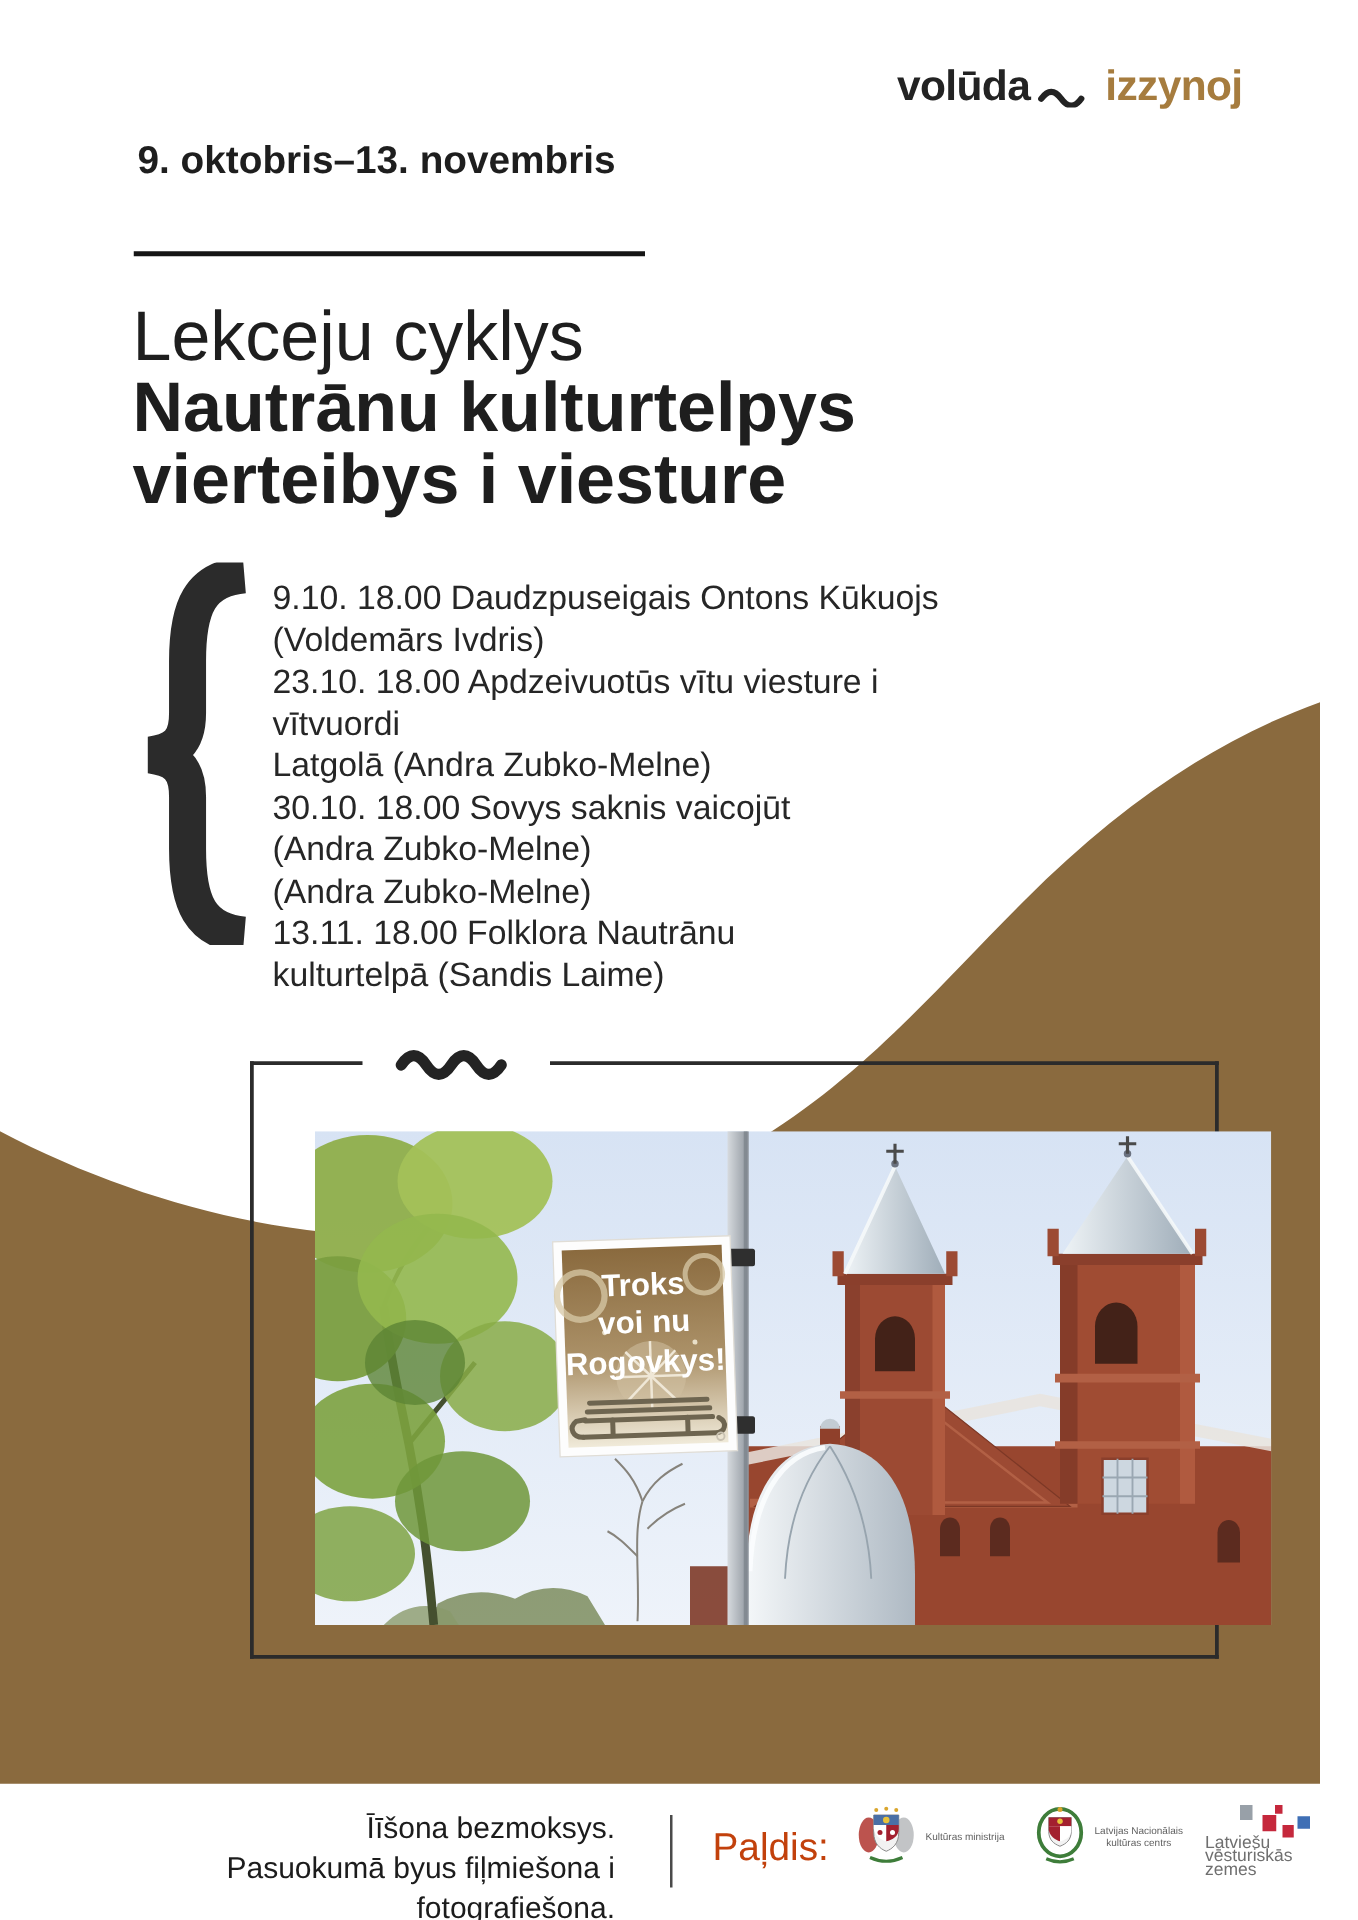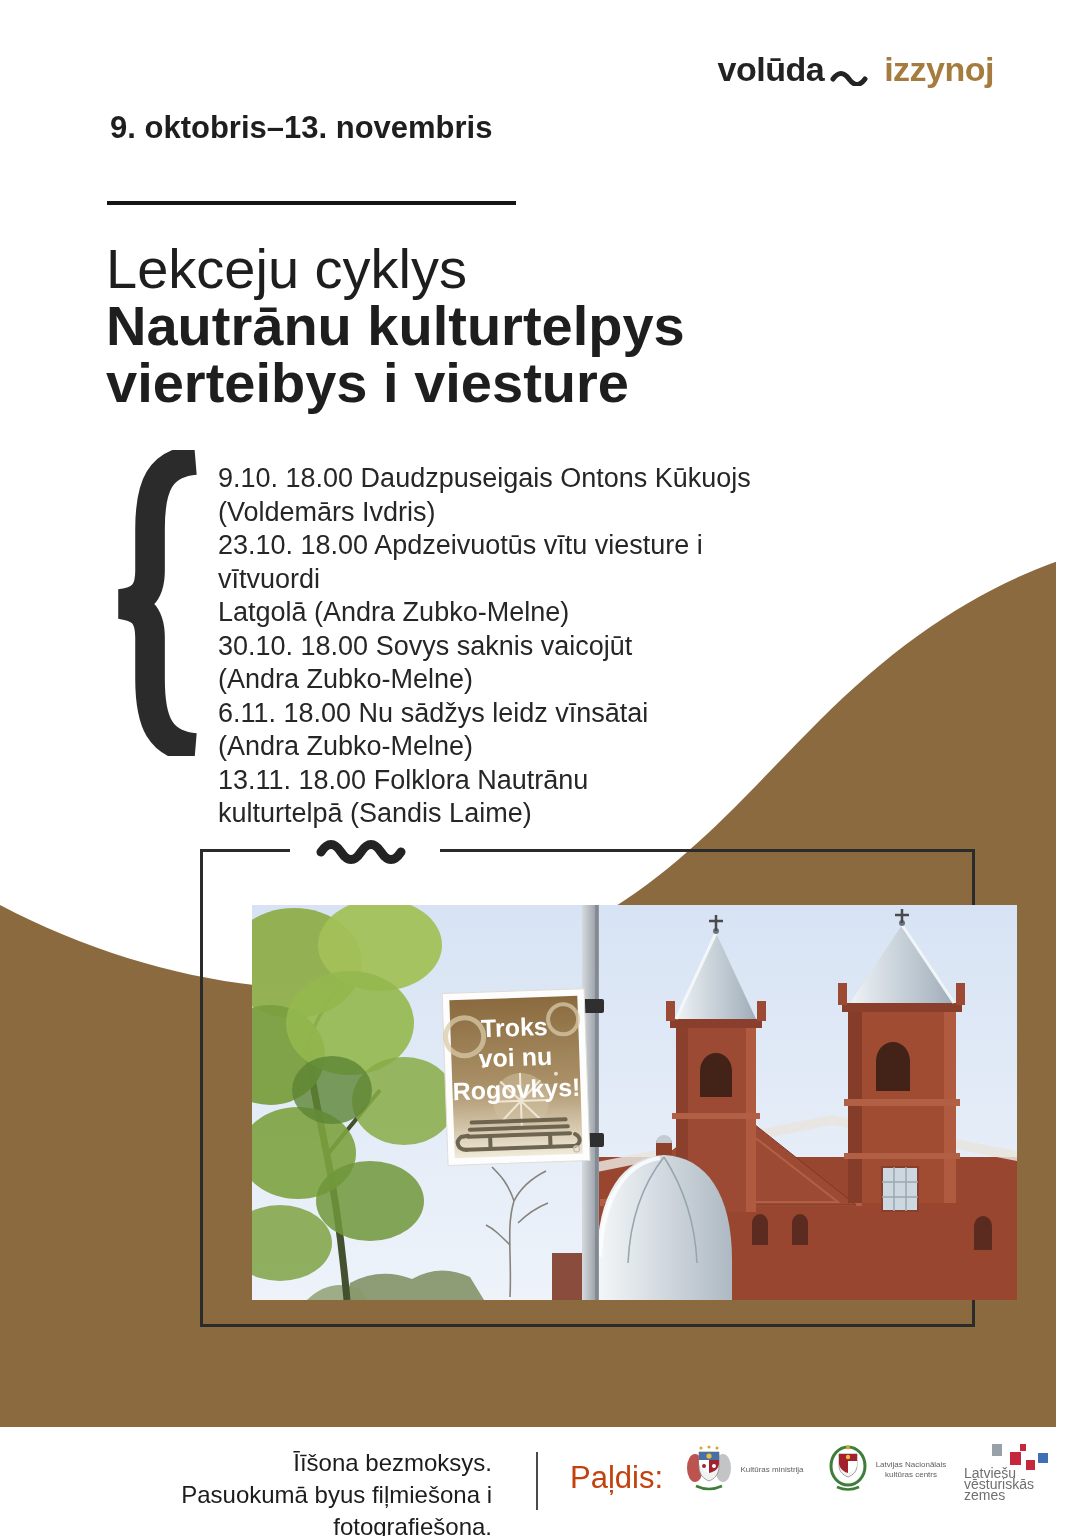--- a/index.html
+++ b/index.html
@@ -74,21 +74,20 @@
              C 42 159 52 166 52 190 L 52 232 C 52 276 62 299 98 302" fill="none" stroke="#2b2b2b" stroke-width="30"></path>
   </svg>
 
   <div class="abs schedule">
     <div>9.10. 18.00 Daudzpuseigais Ontons Kūkuojs</div>
     <div>(Voldemārs Ivdris)</div>
     <div>23.10. 18.00 Apdzeivuotūs vītu viesture i vītvuordi</div>
     <div>Latgolā (Andra Zubko-Melne)</div>
     <div>30.10. 18.00 Sovys saknis vaicojūt</div>
     <div>(Andra Zubko-Melne)</div>
-    <div>6.11. 18.00 Nu sādžys leidz vīnsātai</div>
     <div>(Andra Zubko-Melne)</div>
     <div>13.11. 18.00 Folklora Nautrānu</div>
     <div>kulturtelpā (Sandis Laime)</div>
   </div>
 
   <div class="abs fr" style="left:200px;top:849px;width:90px;height:3px;"></div>
   <div class="abs fr" style="left:440px;top:849px;width:535px;height:3px;"></div>
   <div class="abs fr" style="left:200px;top:849px;width:3px;height:478px;"></div>
   <div class="abs fr" style="left:972px;top:849px;width:3px;height:478px;"></div>
   <div class="abs fr" style="left:200px;top:1324px;width:775px;height:3px;"></div>

